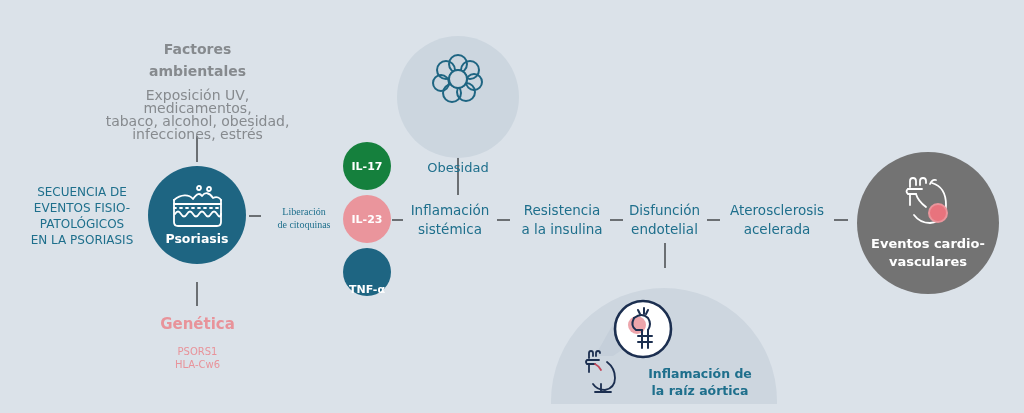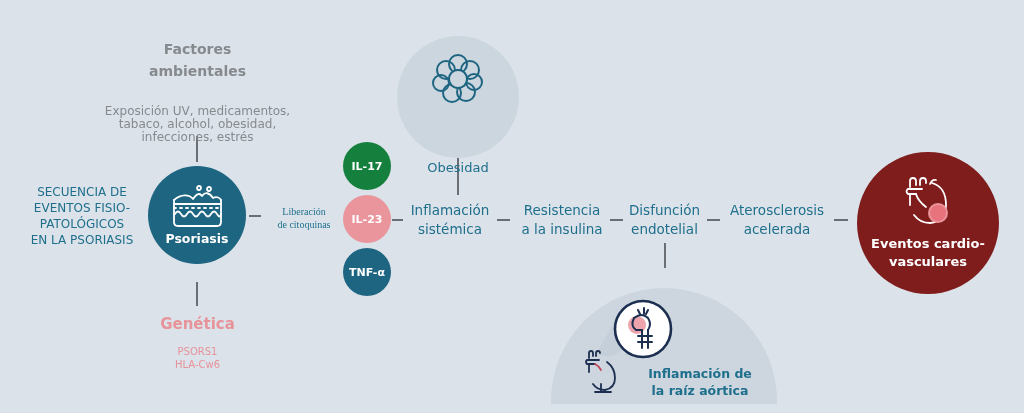--- a/index.html
+++ b/index.html
@@ -11,22 +11,22 @@
   }
   .abs { position: absolute; }
   .line { position: absolute; background: #6b6f73; }
   .center-text { text-align: center; }
 
   .env-title {
     left: 95px; top: 38px; width: 205px;
     color: #868a8e; font-weight: bold; font-size: 14px; line-height: 22px;
   }
   .env-desc {
-    left: 95px; top: 105px; width: 205px;
-    color: #868a8e; font-size: 12px; line-height: 13px;
+    left: 95px; top: 89px; width: 205px;
+    color: #868a8e; font-size: 14px; line-height: 13px;
   }
   .side-title {
     left: 22px; top: 184px; width: 120px;
     color: #1e6f8c; font-size: 12px; line-height: 16px;
   }
   .circle {
     position: absolute; border-radius: 50%;
     display: flex; flex-direction: column; align-items: center; justify-content: center;
     color: #fff; font-weight: bold; text-align: center;
   }
@@ -40,35 +40,35 @@
     left: 120px; top: 345px; width: 155px;
     color: #e8939a; font-size: 10px; line-height: 13px;
   }
   .lib {
     left: 263px; top: 205px; width: 82px;
     color: #1e6f8c; font-size: 10px; line-height: 13px; font-family: Liberation Serif, serif;
   }
   .cyt { width: 48px; height: 48px; font-size: 11px; }
   .il17 { left: 343px; top: 142px; background: #15803d; }
   .il23 { left: 343px; top: 195px; background: #ea959c; }
-  .tnf { left: 343px; top: 248px; background: #1e6582; }
+  .tnf { left: 343px; top: 248px; background: #1e6582; justify-content: flex-end; }
 
   .obes-bg {
     left: 397px; top: 36px; width: 122px; height: 122px; border-radius: 50%;
     background: #ccd6df;
   }
   .obes-label { left: 397px; top: 112px; width: 122px; color: #1e6f8c; font-size: 13px; margin-top: 48px; }
 
   .step { color: #1e6f8c; font-size: 13.5px; line-height: 19px; }
   .st1 { left: 400px; top: 201px; width: 100px; }
   .st2 { left: 512px; top: 201px; width: 100px; }
   .st3 { left: 622px; top: 201px; width: 85px; }
   .st4 { left: 722px; top: 201px; width: 110px; }
 
-  .events { left: 857px; top: 152px; width: 142px; height: 142px; background: #7f1d1d; }
+  .events { left: 857px; top: 152px; width: 142px; height: 142px; background: #737373; }
   .events .lbl { font-size: 13px; line-height: 18px; margin-top: 4px; }
 
   .aortic-bg {
     left: 551px; top: 288px; width: 226px; height: 116px;
     border-radius: 113px 113px 0 0;
     background: #cdd6df;
   }
   .aortic-label { left: 640px; top: 365px; width: 120px; color: #1e6f8c; font-size: 12.5px; line-height: 17px; font-weight: bold; }
 </style>
 </head>

